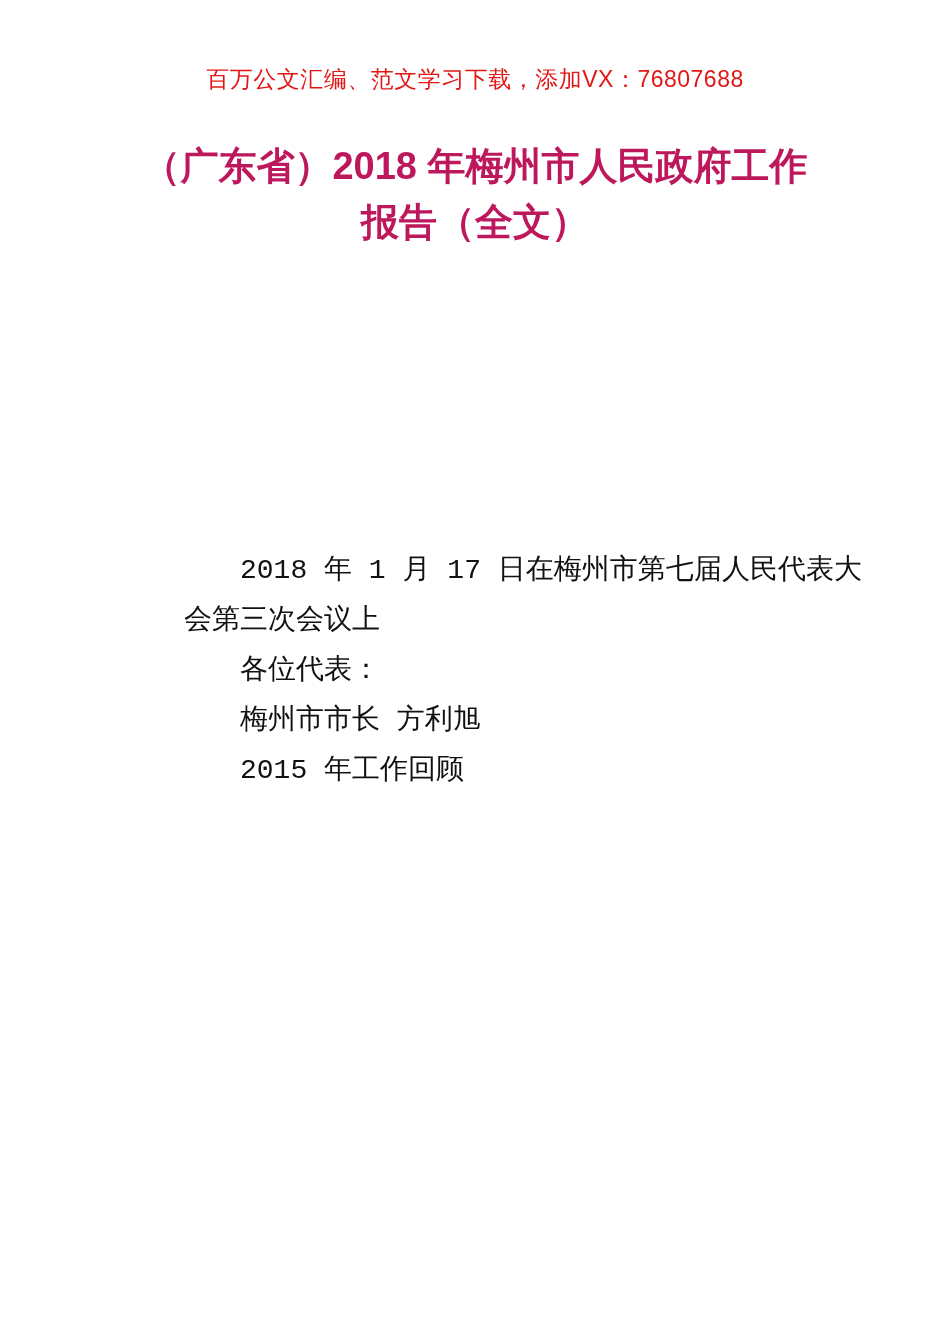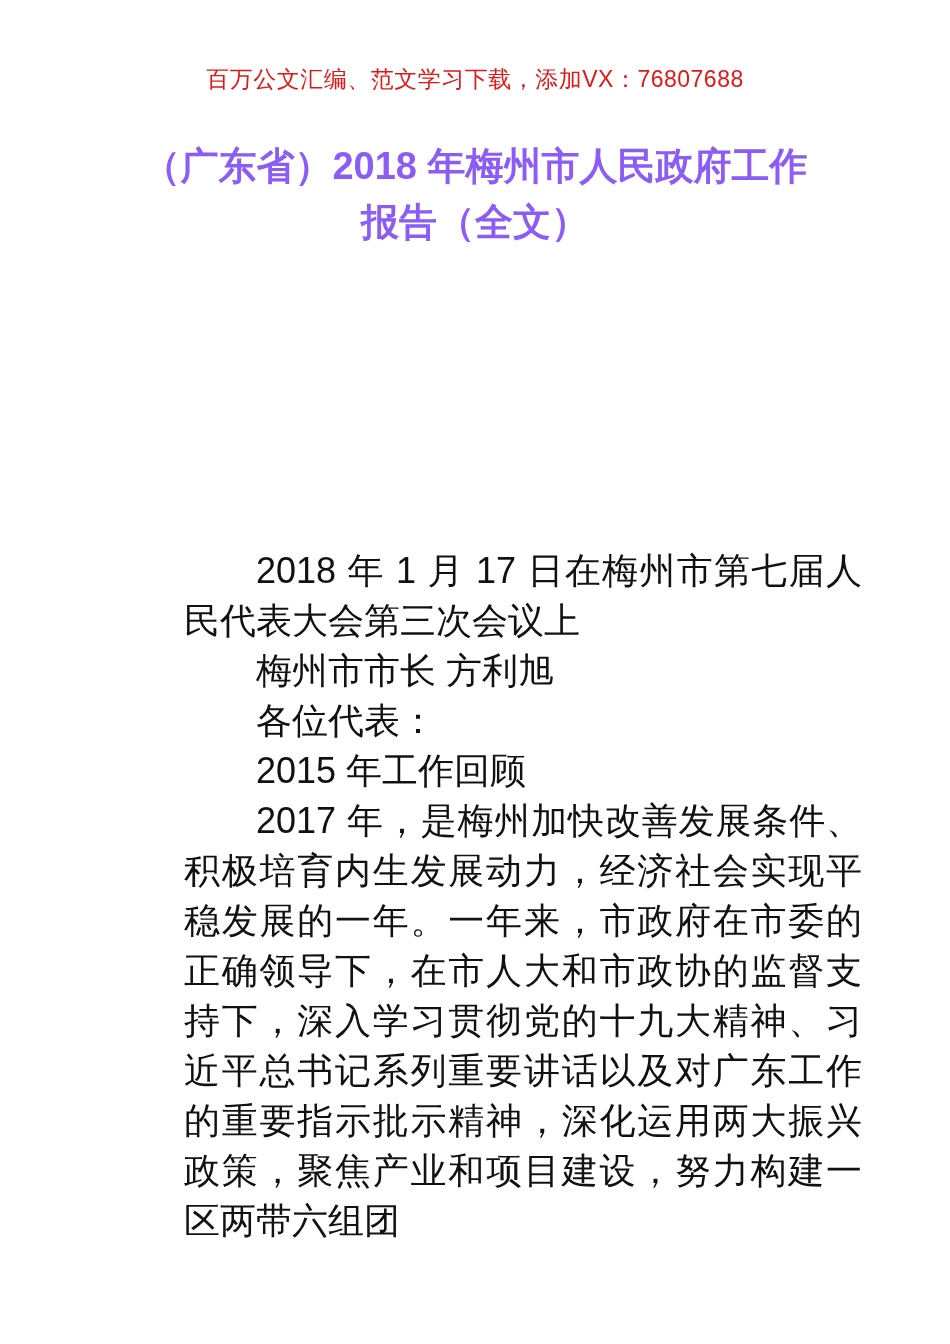--- a/index.html
+++ b/index.html
@@ -30,49 +30,49 @@
   .doc-title {
     position: absolute;
     top: 138px;
     left: 90px;
     right: 90px;
     margin: 0;
     text-align: center;
     font-size: 38px;
     line-height: 56px;
     font-weight: bold;
-    color: #8b5cf6;
+    color: #be185d;
   }
   .doc-body {
     position: absolute;
     top: 546px;
     left: 135px;
     width: 678px;
-    font-size: 36px;
+    font-size: 28px;
     line-height: 50px;
     color: #111111;
     text-align: justify;
+    font-family: Liberation Mono, monospace;
   }
   .doc-body p {
     margin: 0;
     padding: 0;
     text-indent: 2em;
     word-break: break-all;
   }
 </style>
 </head>
 <body>
 
 <div class="page">
 
   <div class="watermark">百万公文汇编、范文学习下载，添加VX：76807688</div>
 
   <h1 class="doc-title">（广东省）2018 年梅州市人民政府工作报告（全文）</h1>
 
   <div class="doc-body">
       <p>2018 年 1 月 17 日在梅州市第七届人民代表大会第三次会议上</p>
+      <p>各位代表：</p>
       <p>梅州市市长 方利旭</p>
-      <p>各位代表：</p>
       <p>2015 年工作回顾</p>
-      <p>2017 年，是梅州加快改善发展条件、积极培育内生发展动力，经济社会实现平稳发展的一年。一年来，市政府在市委的正确领导下，在市人大和市政协的监督支持下，深入学习贯彻党的十九大精神、习近平总书记系列重要讲话以及对广东工作的重要指示批示精神，深化运用两大振兴政策，聚焦产业和项目建设，努力构建一区两带六组团</p>
     </div>
 
 </div>
 
 </body></html>

